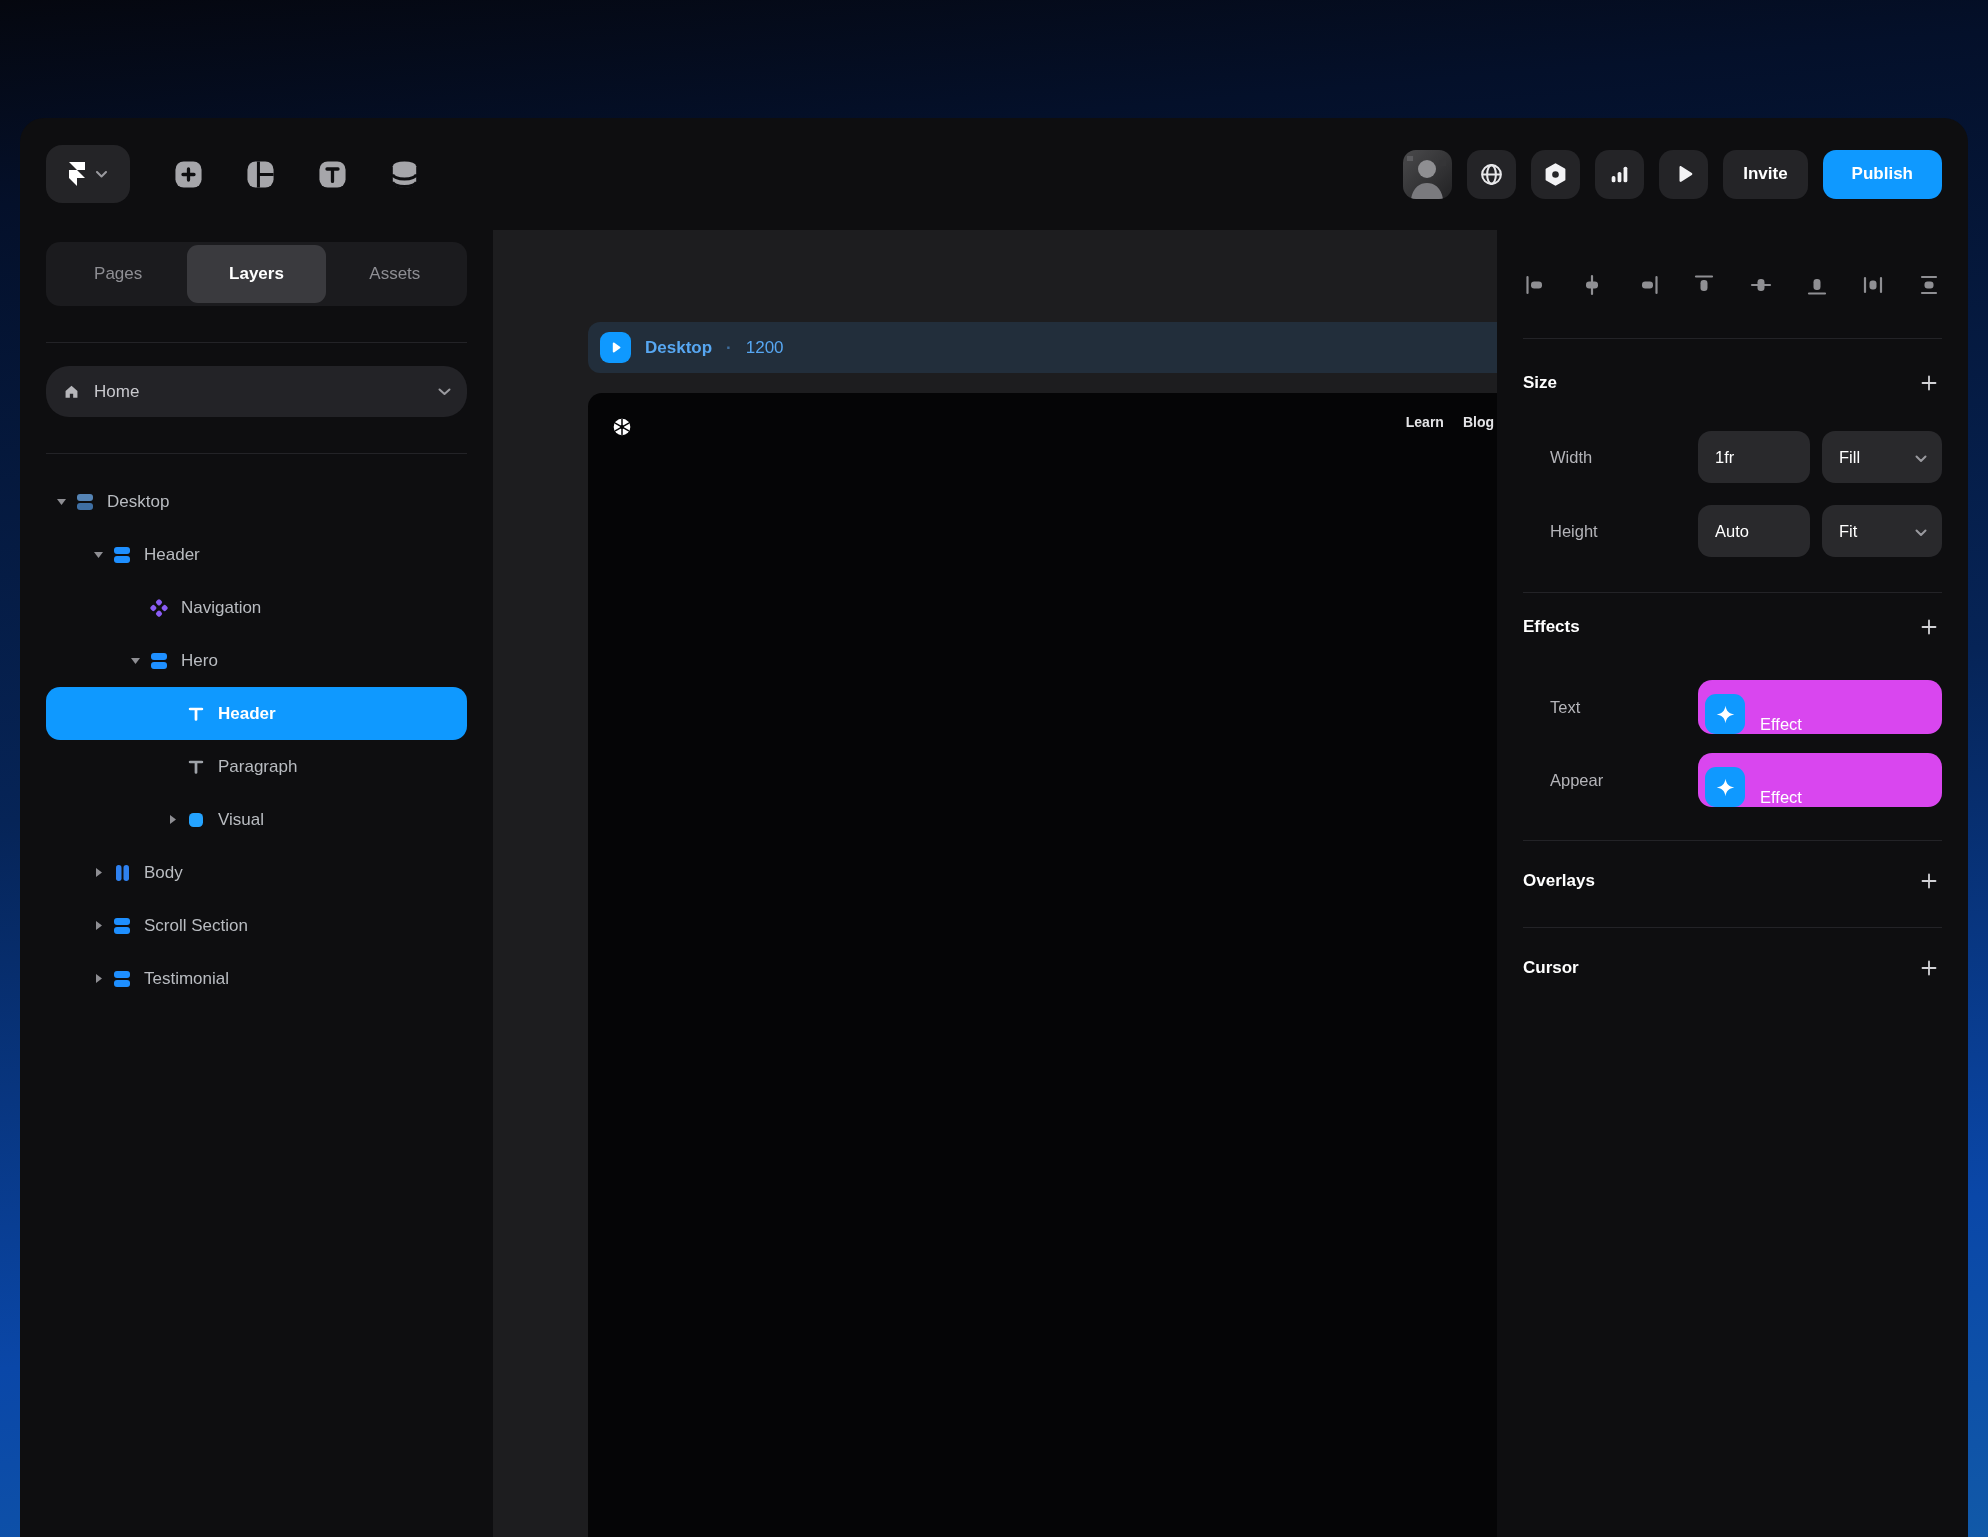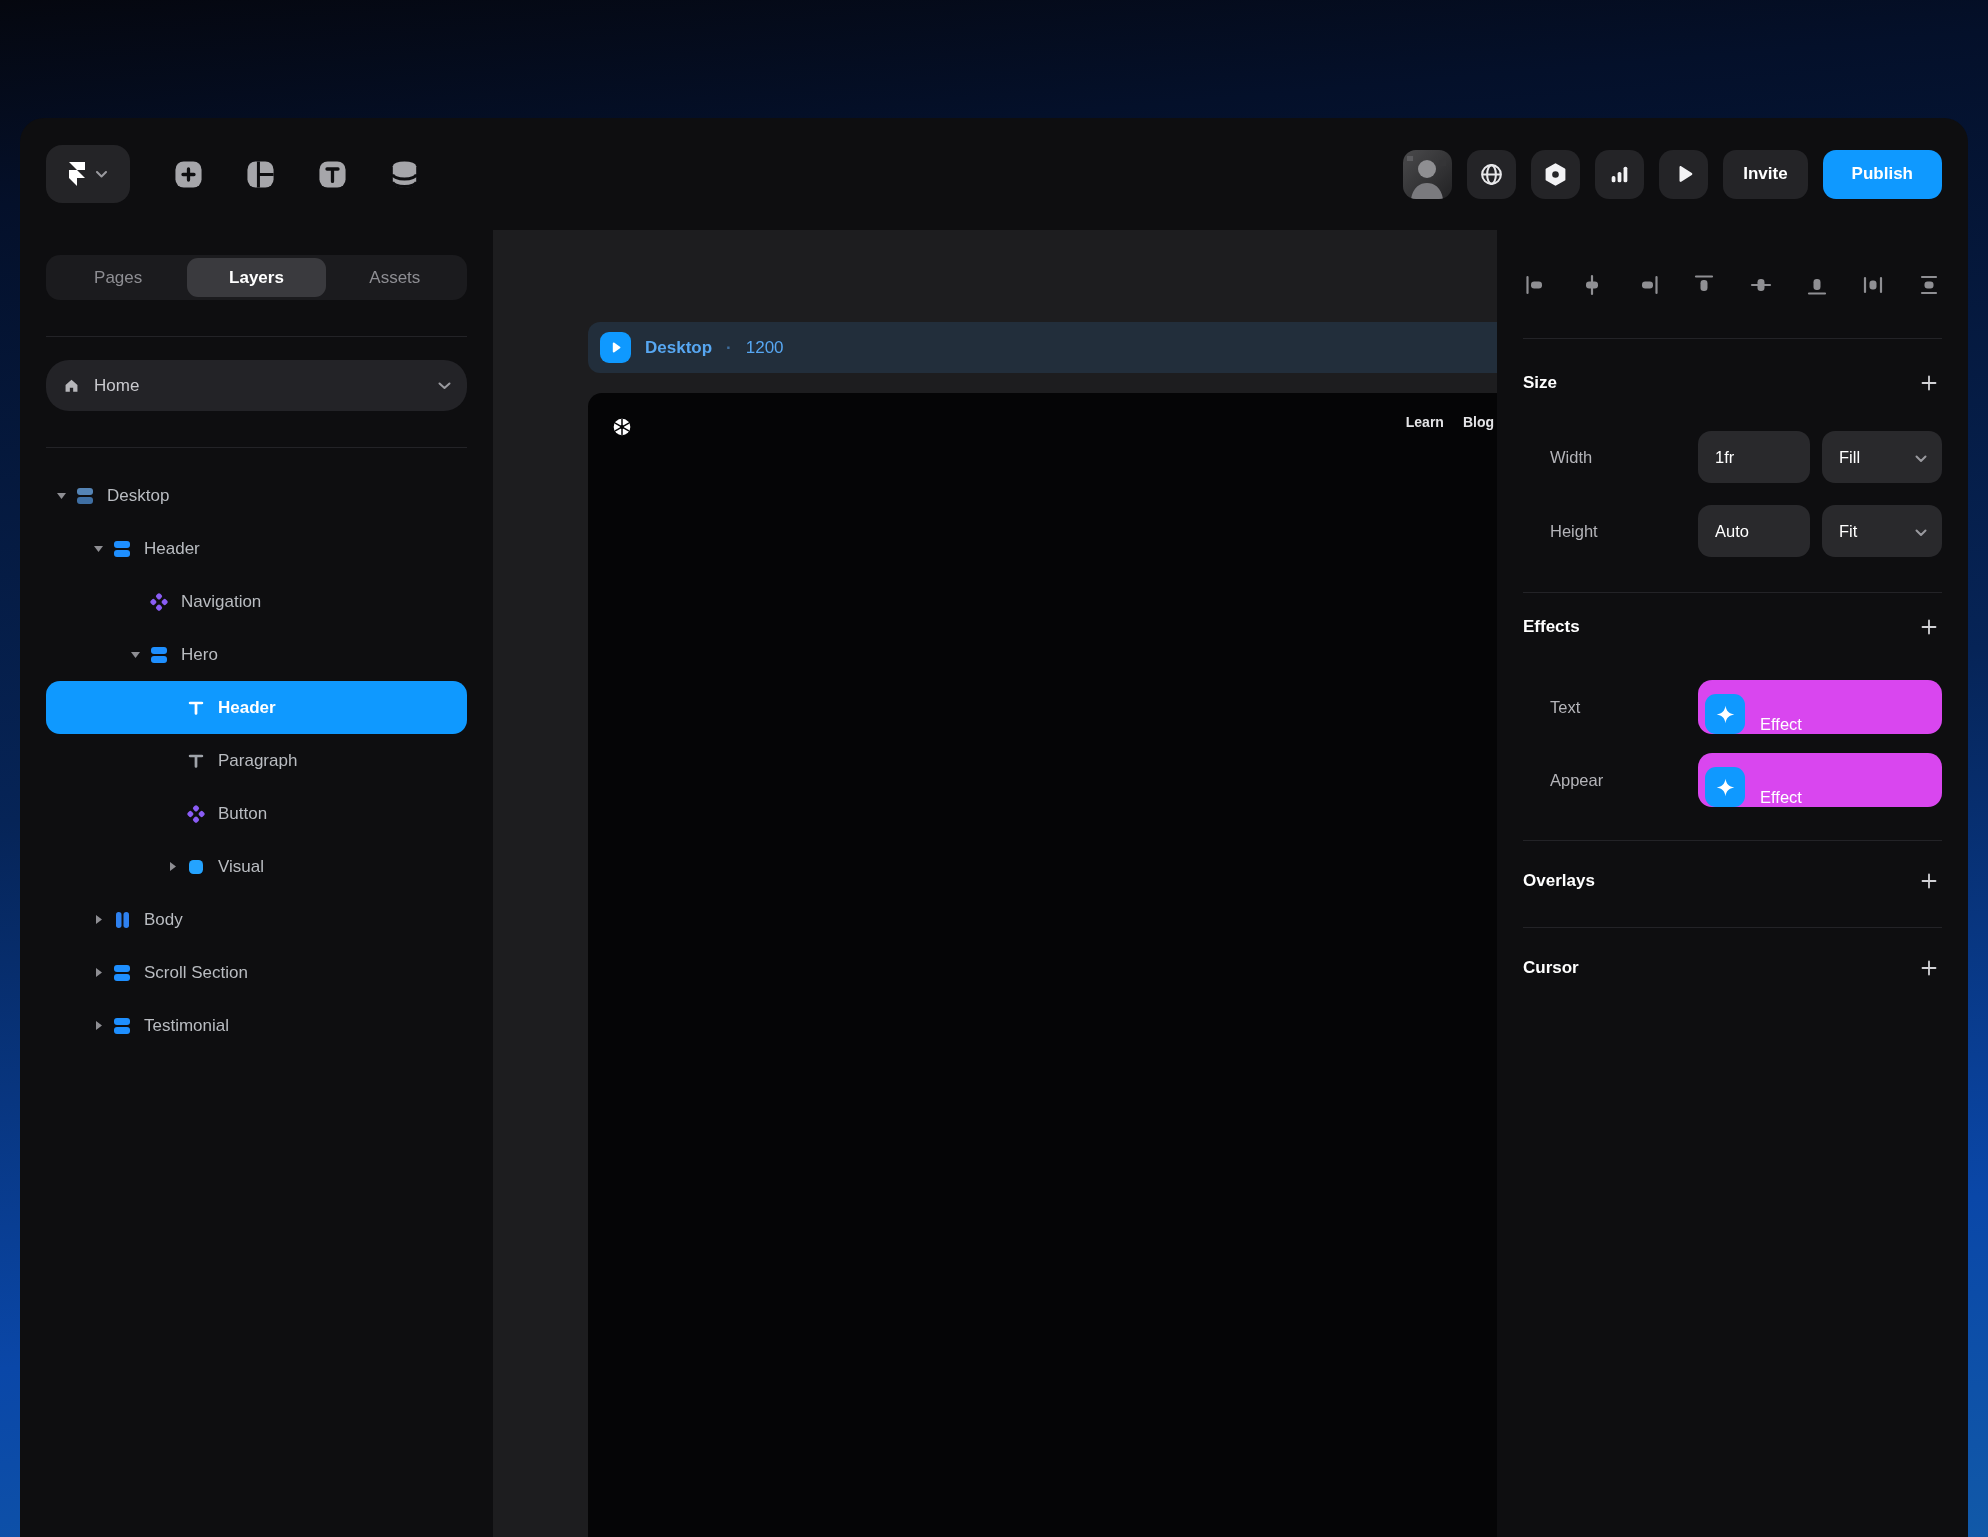--- a/index.html
+++ b/index.html
@@ -27,21 +27,21 @@
   .btn.invite{ background:#242427; padding:4px 20px; }
   .btn.publish{ background:#0F99FF; padding:0 29px; }
 
   
   .content{ flex:1; display:flex; min-height:0; }
   .sidebar{ width:473px; flex:none; padding:0 26px; }
   .canvas{ flex:1; background:#1D1D1F; position:relative; overflow:hidden; }
   .inspector{ width:471px; flex:none; padding:0 26px; }
 
   
-  .tabs{ margin-top:25px; height:45px; background:#1B1B1E; border-radius:14px; display:flex; padding:3px; }
+  .tabs{ margin-top:12px; height:64px; background:#1B1B1E; border-radius:14px; display:flex; padding:3px; }
   .tab{ flex:1; display:flex; align-items:center; justify-content:center; font-size:17px; color:#8E8E93; border-radius:11px; cursor:pointer; }
   .tab.active{ background:#3A3A3E; color:#FFFFFF; font-weight:600; }
   .s-divider{ height:1px; background:#232327; margin-top:36px; }
   .home{ margin-top:23px; height:51px; background:#232327; border-radius:23px; display:flex; align-items:center; padding:0 16px; gap:13px; font-size:17px; color:#C9C9CE; cursor:pointer; }
   .home .chev{ margin-left:auto; display:flex; }
   .tree{ margin-top:21px; }
   .trow{ height:53px; display:flex; align-items:center; border-radius:14px; font-size:17px; color:#B9BCC1; cursor:pointer; }
   .trow.selected{ background:#0F99FF; color:#fff; font-weight:600; }
   .ind-0{ padding-left:2px; } .ind-1{ padding-left:39px; } .ind-2{ padding-left:76px; } .ind-3{ padding-left:113px; }
   .chev-slot{ width:26px; flex:none; display:flex; align-items:center; justify-content:center; }
@@ -273,34 +273,20 @@
         <div class="trow ind-3">
           <span class="chev-slot"></span>
           <span class="t-icon">
               <svg width="20" height="20" viewBox="0 0 22 22">
                 <path d="M4.5 5.5h13M11 5.5V17" stroke="#9FA3A9" stroke-width="3" stroke-linecap="round"></path>
               </svg>
             </span>
           <span>Paragraph</span>
         </div>
 
-        <div class="trow ind-3">
-          <span class="chev-slot"></span>
-          <span class="t-icon">
-              <svg width="22" height="22" viewBox="0 0 22 22">
-                <g transform="rotate(45 11 11)" fill="#8A5CF5">
-                  <rect x="4.3" y="4.3" width="5.4" height="5.4" rx="1.8"></rect>
-                  <rect x="12.3" y="4.3" width="5.4" height="5.4" rx="1.8"></rect>
-                  <rect x="4.3" y="12.3" width="5.4" height="5.4" rx="1.8"></rect>
-                  <rect x="12.3" y="12.3" width="5.4" height="5.4" rx="1.8"></rect>
-                </g>
-              </svg>
-            </span>
-          <span>Button</span>
-        </div>
 
         <div class="trow ind-3">
           <span class="chev-slot">
               <svg width="9" height="11" viewBox="0 0 9 11">
                 <path d="M2 1v9l6-4.5z" fill="#8E8E93"></path>
               </svg>
             </span>
           <span class="t-icon">
               <svg width="22" height="22" viewBox="0 0 22 22">
                 <rect x="4" y="4" width="14" height="14" rx="4.5" fill="#24A3FF"></rect>

